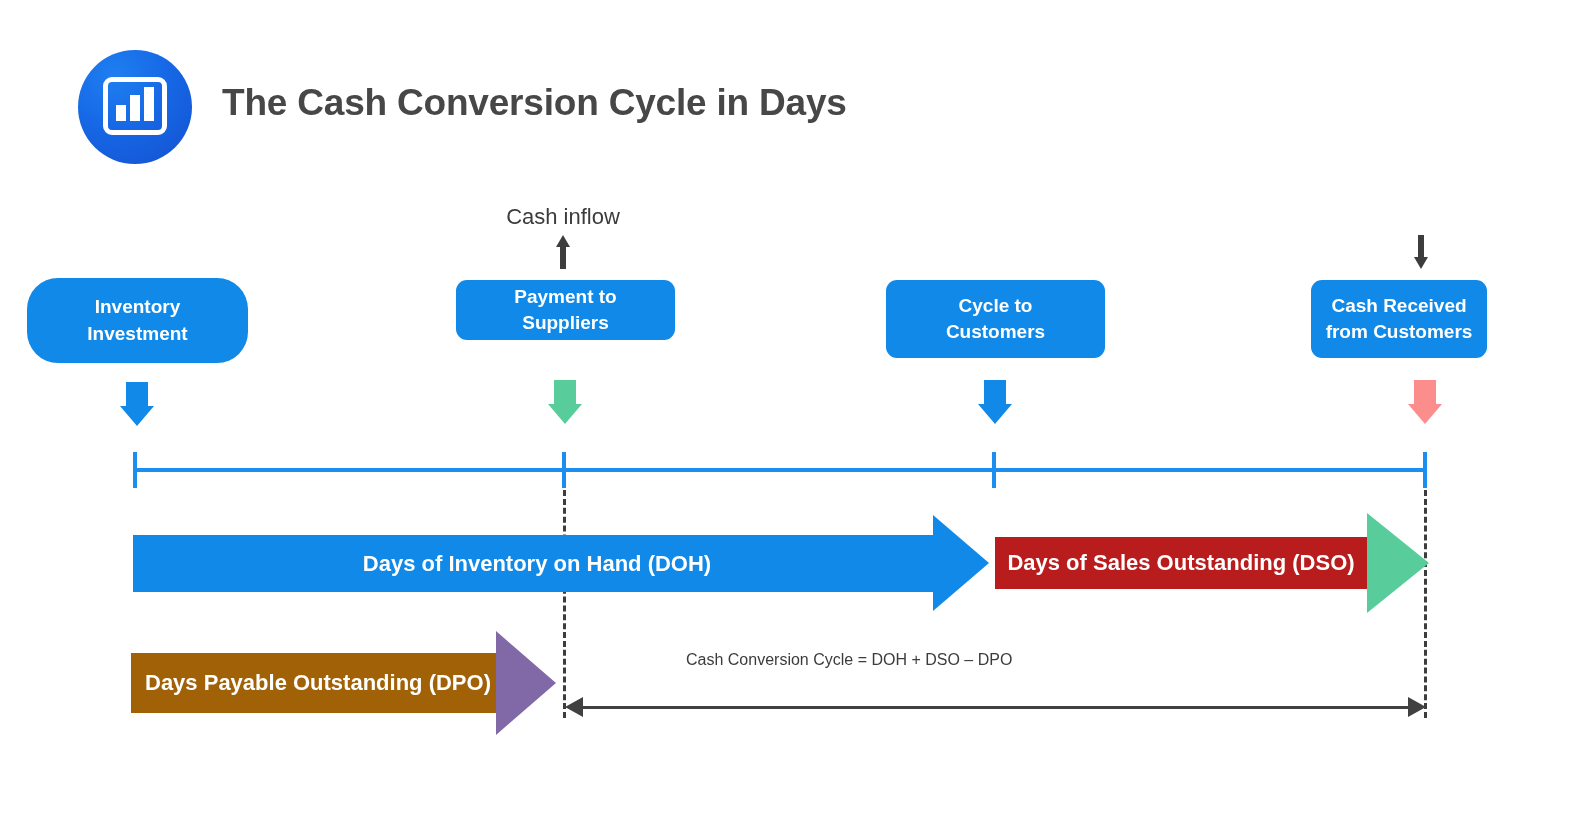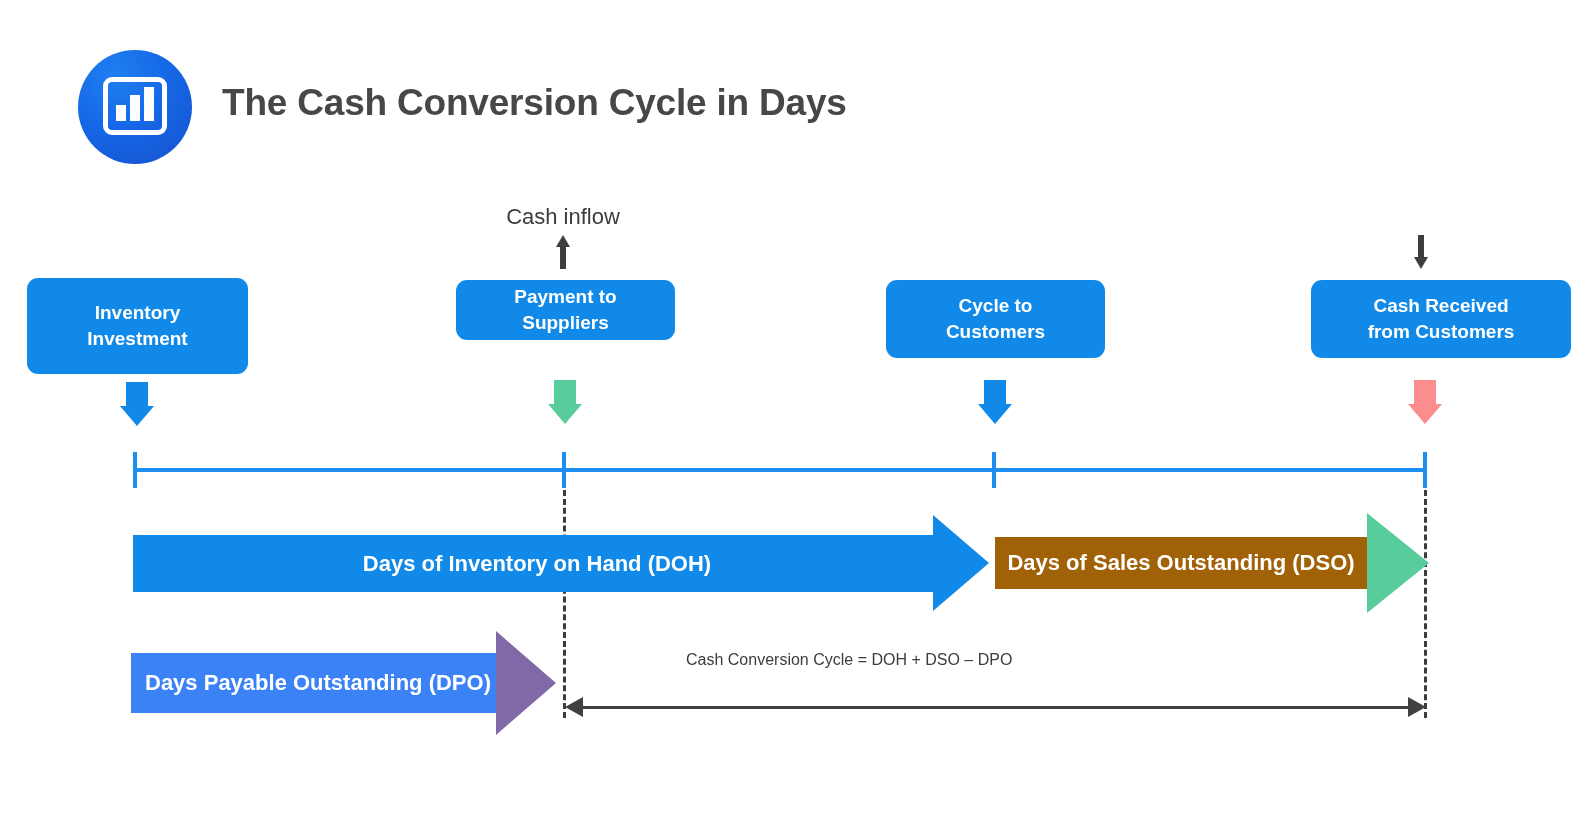--- a/index.html
+++ b/index.html
@@ -66,39 +66,39 @@
   <div class="abs" style="left:556px;top:235px;width:14px;height:34px;">
     <div style="position:absolute;left:0;top:0;width:0;height:0;border-left:7px solid transparent;border-right:7px solid transparent;border-bottom:12px solid #3d3d3d;"></div>
     <div style="position:absolute;left:4px;top:11px;width:6px;height:23px;background:#3d3d3d;"></div>
   </div>
 
   <div class="abs" style="left:1414px;top:235px;width:14px;height:34px;">
     <div style="position:absolute;left:4px;top:0;width:6px;height:23px;background:#3d3d3d;"></div>
     <div style="position:absolute;left:0;top:22px;width:0;height:0;border-left:7px solid transparent;border-right:7px solid transparent;border-top:12px solid #3d3d3d;"></div>
   </div>
 
-  <div class="abs mbox" style="left:27px;top:278px;width:221px;height:96px;">
+  <div class="abs mbox" style="left:27px;top:278px;width:221px;height:85px;border-radius:31px;">
     <div>
       <div>Inventory</div>
       <div>Investment</div>
     </div>
   </div>
   <div class="abs mbox" style="left:456px;top:280px;width:219px;height:60px;">
     <div>
       <div>Payment to</div>
       <div>Suppliers</div>
     </div>
   </div>
   <div class="abs mbox" style="left:886px;top:280px;width:219px;height:78px;">
     <div>
       <div>Cycle to</div>
       <div>Customers</div>
     </div>
   </div>
-  <div class="abs mbox" style="left:1311px;top:280px;width:260px;height:78px;">
+  <div class="abs mbox" style="left:1311px;top:280px;width:176px;height:78px;">
     <div>
       <div>Cash Received</div>
       <div>from Customers</div>
     </div>
   </div>
 
   <div class="abs fat-arrow" style="left:120px;top:382px;">
     <div class="stem" style="height:24px;background:#1089e8;"></div>
     <div class="head" style="border-top:20px solid #1089e8;"></div>
   </div>
@@ -123,26 +123,26 @@
 
   <div class="abs dashed-v" style="left:563px;top:490px;height:228px;"></div>
   <div class="abs dashed-v" style="left:1424px;top:490px;height:228px;"></div>
 
   <div class="abs mbar" style="left:133px;top:515px;height:97px;">
     <div class="body" style="width:792px;height:57px;margin-top:20px;background:#1089e8;padding-left:8px;">Days of Inventory on Hand (DOH)</div>
     <div class="tip" style="border-top:48.5px solid transparent;border-bottom:48.5px solid transparent;border-left:56px solid #1089e8;"></div>
   </div>
 
   <div class="abs mbar" style="left:995px;top:513px;height:100px;">
-    <div class="body" style="width:372px;height:52px;margin-top:24px;background:#a16207;">Days of Sales Outstanding (DSO)</div>
+    <div class="body" style="width:372px;height:52px;margin-top:24px;background:#b91c1c;">Days of Sales Outstanding (DSO)</div>
     <div class="tip" style="border-top:50px solid transparent;border-bottom:50px solid transparent;border-left:62px solid #59cc9b;"></div>
   </div>
 
   <div class="abs mbar" style="left:131px;top:631px;height:105px;">
-    <div class="body" style="width:365px;height:60px;margin-top:22px;background:#3b82f6;padding-left:14px;box-sizing:border-box;justify-content:flex-start;">Days Payable Outstanding (DPO)</div>
+    <div class="body" style="width:365px;height:60px;margin-top:22px;background:#a16207;padding-left:14px;box-sizing:border-box;justify-content:flex-start;">Days Payable Outstanding (DPO)</div>
     <div class="tip" style="border-top:52.5px solid transparent;border-bottom:52.5px solid transparent;border-left:60px solid #8169a8;"></div>
   </div>
 
   <div class="abs" id="ccc-text" style="left:686px;top:651px;">Cash Conversion Cycle = DOH + DSO – DPO</div>
 
   <div class="abs" style="left:565px;top:696px;width:861px;height:22px;">
     <div class="abs dbl-head" style="left:0;top:1px;border-right:18px solid #414141;"></div>
     <div class="abs" id="ccc-line" style="left:14px;top:9.5px;width:833px;"></div>
     <div class="abs dbl-head" style="right:0;top:1px;border-left:18px solid #414141;"></div>
   </div>

